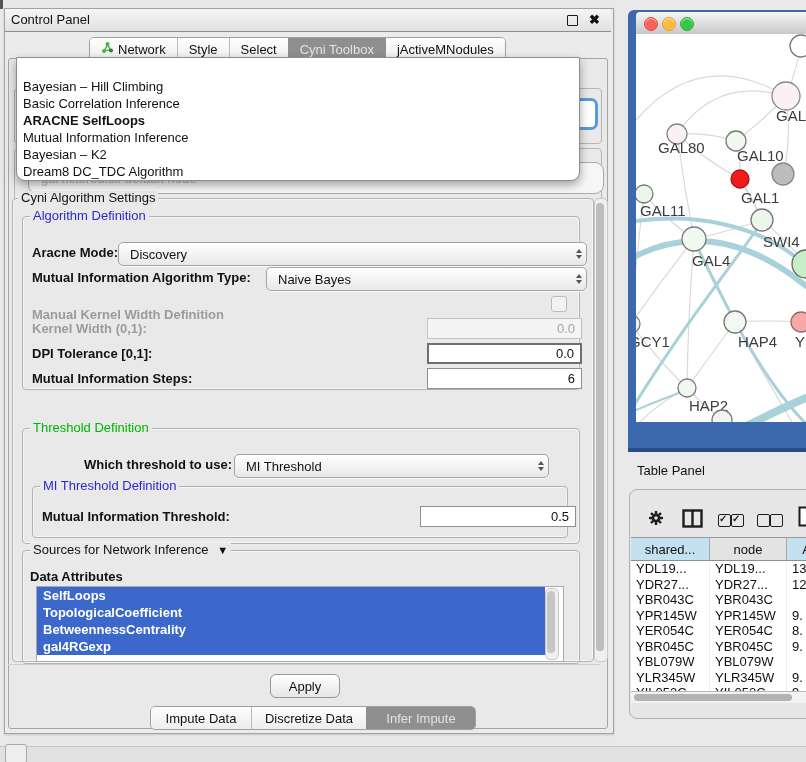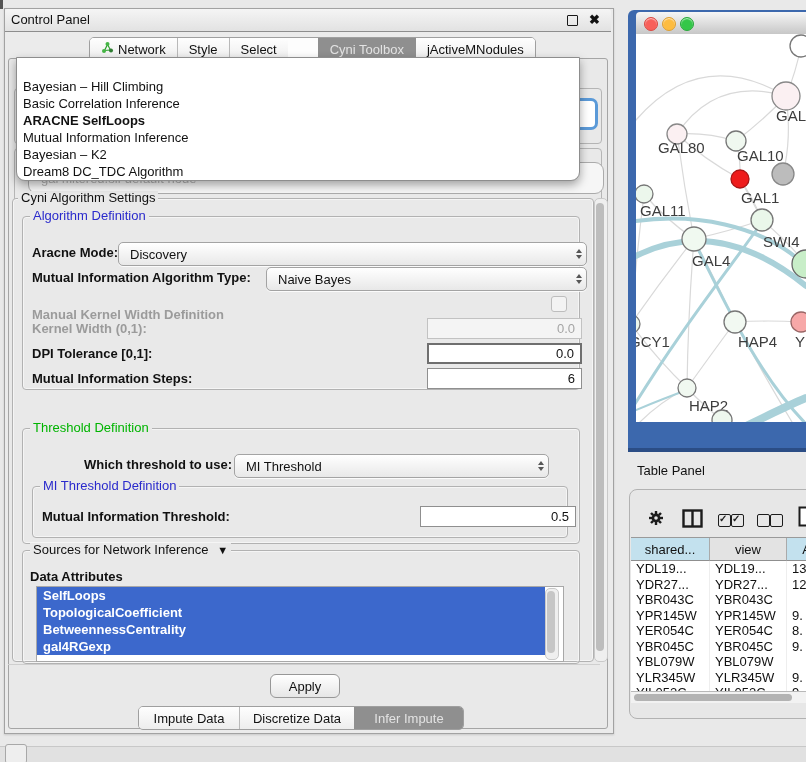--- a/index.html
+++ b/index.html
@@ -13,21 +13,21 @@
                border-bottom:1px solid #8d8d8d;border-radius:3px 3px 0 0;}
   .cp-title{left:6px;top:0;height:22px;line-height:22px;}
   .float-box{left:562px;top:6px;width:9px;height:9px;border:1.5px solid #1a1a1a;border-radius:1px;}
   .close-x{left:584px;top:0px;height:22px;line-height:22px;font-weight:bold;font-size:13px;}
   
   .tabbar{left:84px;top:28px;height:22px;display:flex;border:1px solid #9f9f9f;border-radius:5px;
           background:#fdfdfd;overflow:hidden;}
   .tab{display:flex;align-items:center;gap:4px;padding:0 11px;background:linear-gradient(#fefefe,#ededed);
        border-left:1px solid #b9b9b9;white-space:nowrap;}
   .tab:first-child{border-left:none;}
-  .tab.sel{background:#8f8f8f;color:#e3e3e3;border-left-color:#8f8f8f;margin-left:30px;}
+  .tab.sel{background:#8f8f8f;color:#e3e3e3;border-left-color:#8f8f8f;}
   .tab.after-sel{border-left-color:#8f8f8f;}
   
   .cp-content{left:3px;top:49px;width:598px;height:669px;border:1px solid #a5a5a5;
               border-radius:3px;background:#e9e9e9;}
   
   .frag-fs{border:1px solid #b5b5b5;border-radius:4px;background:#e9e9e9;}
   .blue-combo{border:3px solid #5b9ad8;border-radius:7px;background:#fff;}
   .gal-combo{border:1px solid #ababab;border-radius:9px;background:#f6f6f6;color:#b3b3b3;
              display:flex;align-items:center;padding-left:12px;}
   
@@ -235,21 +235,21 @@
         <div class="attr-item">gal4RGexp</div>
       </div>
     <div class="abs vscroll" style="left:540px;top:579px;width:12px;height:70px;">
       <div class="vthumb" style="left:1px;top:2px;width:8px;height:62px;background:#c6c6c6;"></div>
     </div>
 
     <div class="abs divline" style="left:3px;top:655px;width:592px;height:1px;"></div>
 
     <div class="abs btn" style="left:265px;top:665px;width:68px;height:22px;">Apply</div>
 
-    <div class="abs btabs" style="left:133px;top:697px;">
+    <div class="abs btabs" style="left:145px;top:697px;">
       <div class="btab" style="width:100px;">Impute Data</div>
       <div class="btab" style="width:114px;">Discretize Data</div>
       <div class="btab sel" style="width:108px;">Infer Impute</div>
     </div>
   </div>
 
   <div class="abs net-frame"></div>
   <div class="abs net-frame-dark"></div>
   <div class="abs net-titlebar">
     <span class="light" style="left:8px;background:#f8605a;border:1px solid #d94a43;"></span>
@@ -351,21 +351,21 @@
     <span class="tchk" style="left:140px;top:24px;"></span>
     <span class="abs" style="left:168px;top:16px;">
       <svg width="16" height="21" viewBox="0 0 16 21">
         <path d="M1.5 1.5 h8 l5 5 v13 h-13 z" fill="#fff" stroke="#1c1c1c" stroke-width="2"></path>
       </svg>
     </span>
 
     <div class="abs ttable">
       <div class="thead">
           <div class="th blue">shared...</div>
-          <div class="th">view</div>
+          <div class="th">node</div>
           <div class="th blue">A</div>
         </div>
       <div class="tbody">
           <div class="trow">
             <div class="td">YDL19...</div>
             <div class="td">YDL19...</div>
             <div class="td">13</div>
           </div>
           <div class="trow">
             <div class="td">YDR27...</div>

